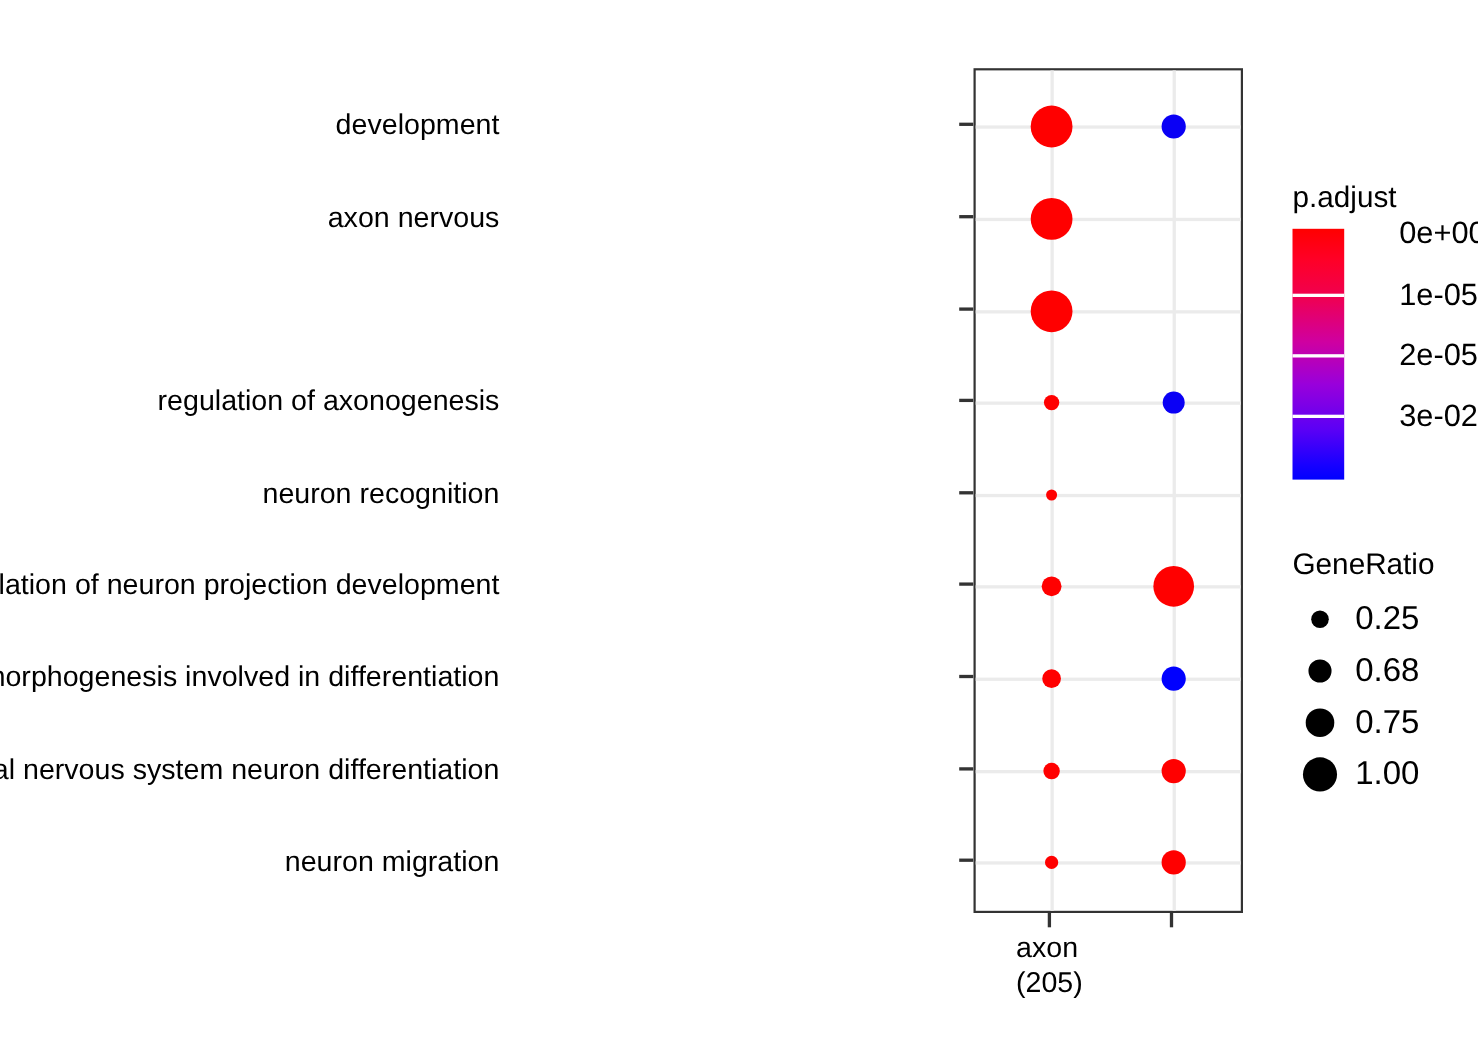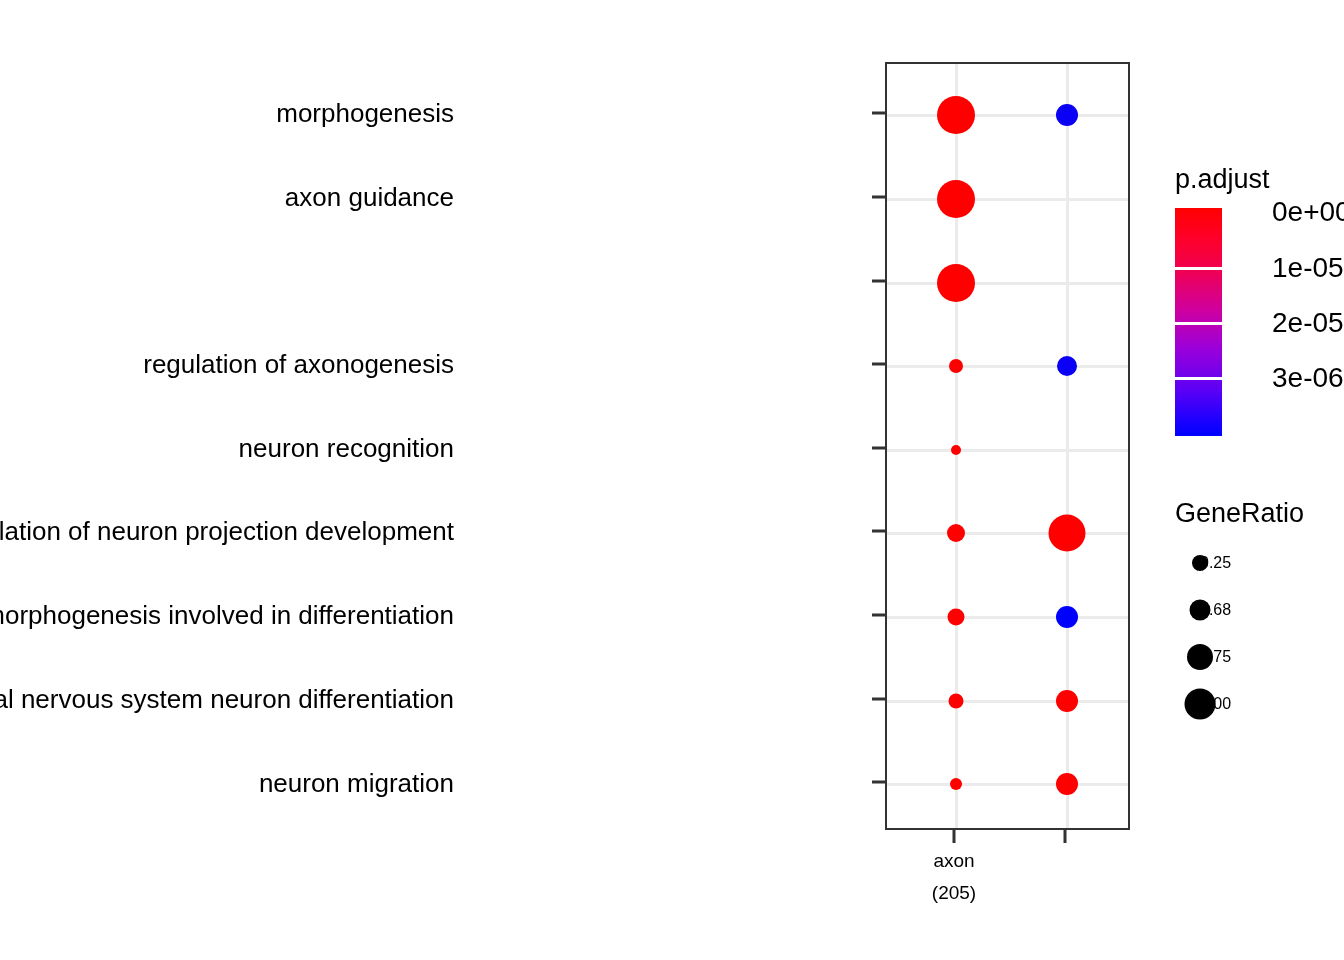--- a/index.html
+++ b/index.html
@@ -54,23 +54,22 @@
   .xtick{
     position:absolute;
     top:830px;
     width:3px;height:13px;
     background:#333333;
     transform:translateX(-50%);
   }
   .xlab{
     position:absolute;
     top:845px;
-    text-align:center;
     white-space:nowrap;
-    font-size:19px;
+    font-size:26px;
     line-height:32px;
     transform:translateX(-50%);
   }
 
   
   #legend-padjust-title{
     position:absolute;left:1175px;top:166px;
     font-size:27px;line-height:27px;white-space:nowrap;
   }
   #colorbar{
@@ -92,42 +91,42 @@
     position:absolute;left:1175px;top:500px;
     font-size:27px;line-height:27px;white-space:nowrap;
   }
   .gr-key{
     position:absolute;left:1200px;
     border-radius:50%;
     background:#000000;
     transform:translate(-50%,-50%);
   }
   .gr-lab{
-    position:absolute;left:1200px;
-    font-size:16px;line-height:26px;white-space:nowrap;
+    position:absolute;left:1232px;
+    font-size:30px;line-height:26px;white-space:nowrap;
     transform:translateY(-50%);
   }
 </style>
 </head>
 <body>
 
 <div id="root">
 
   <div class="ytick" style="top:113px"></div>
   <div class="ytick" style="top:197px"></div>
   <div class="ytick" style="top:281px"></div>
   <div class="ytick" style="top:364px"></div>
   <div class="ytick" style="top:448px"></div>
   <div class="ytick" style="top:531px"></div>
   <div class="ytick" style="top:615px"></div>
   <div class="ytick" style="top:699px"></div>
   <div class="ytick" style="top:782px"></div>
 
-  <div class="ylab" style="top:113px">morphogenesis</div>
-  <div class="ylab" style="top:197px">axon guidance</div>
+  <div class="ylab" style="top:113px">development</div>
+  <div class="ylab" style="top:197px">axon nervous</div>
   <div class="ylab" style="top:448px">neuron recognition</div>
   <div class="ylab" style="top:364px">regulation of axonogenesis</div>
   <div class="ylab" style="top:531px">regulation of neuron projection development</div>
   <div class="ylab" style="top:615px">regulation of cell morphogenesis involved in differentiation</div>
   <div class="ylab" style="top:699px">central nervous system neuron differentiation</div>
   <div class="ylab" style="top:783px">neuron migration</div>
 
   <div id="panel">
 
     <div class="vgrid" style="left:68px"></div>
@@ -178,21 +177,21 @@
 
   <div id="legend-padjust-title">p.adjust</div>
   <div id="colorbar"></div>
   <div class="cb-tick" style="top:267px"></div>
   <div class="cb-tick" style="top:322px"></div>
   <div class="cb-tick" style="top:377px"></div>
 
   <div class="cb-lab" style="top:212px">0e+00</div>
   <div class="cb-lab" style="top:268px">1e-05</div>
   <div class="cb-lab" style="top:323px">2e-05</div>
-  <div class="cb-lab" style="top:378px">3e-06</div>
+  <div class="cb-lab" style="top:378px">3e-02</div>
 
   <div id="legend-generatio-title">GeneRatio</div>
 
   <div class="gr-key" style="top:563px;width:16px;height:16px"></div>
   <div class="gr-lab" style="top:563px">0.25</div>
 
   <div class="gr-key" style="top:610px;width:21px;height:21px"></div>
   <div class="gr-lab" style="top:610px">0.68</div>
 
   <div class="gr-key" style="top:657px;width:26px;height:26px"></div>

